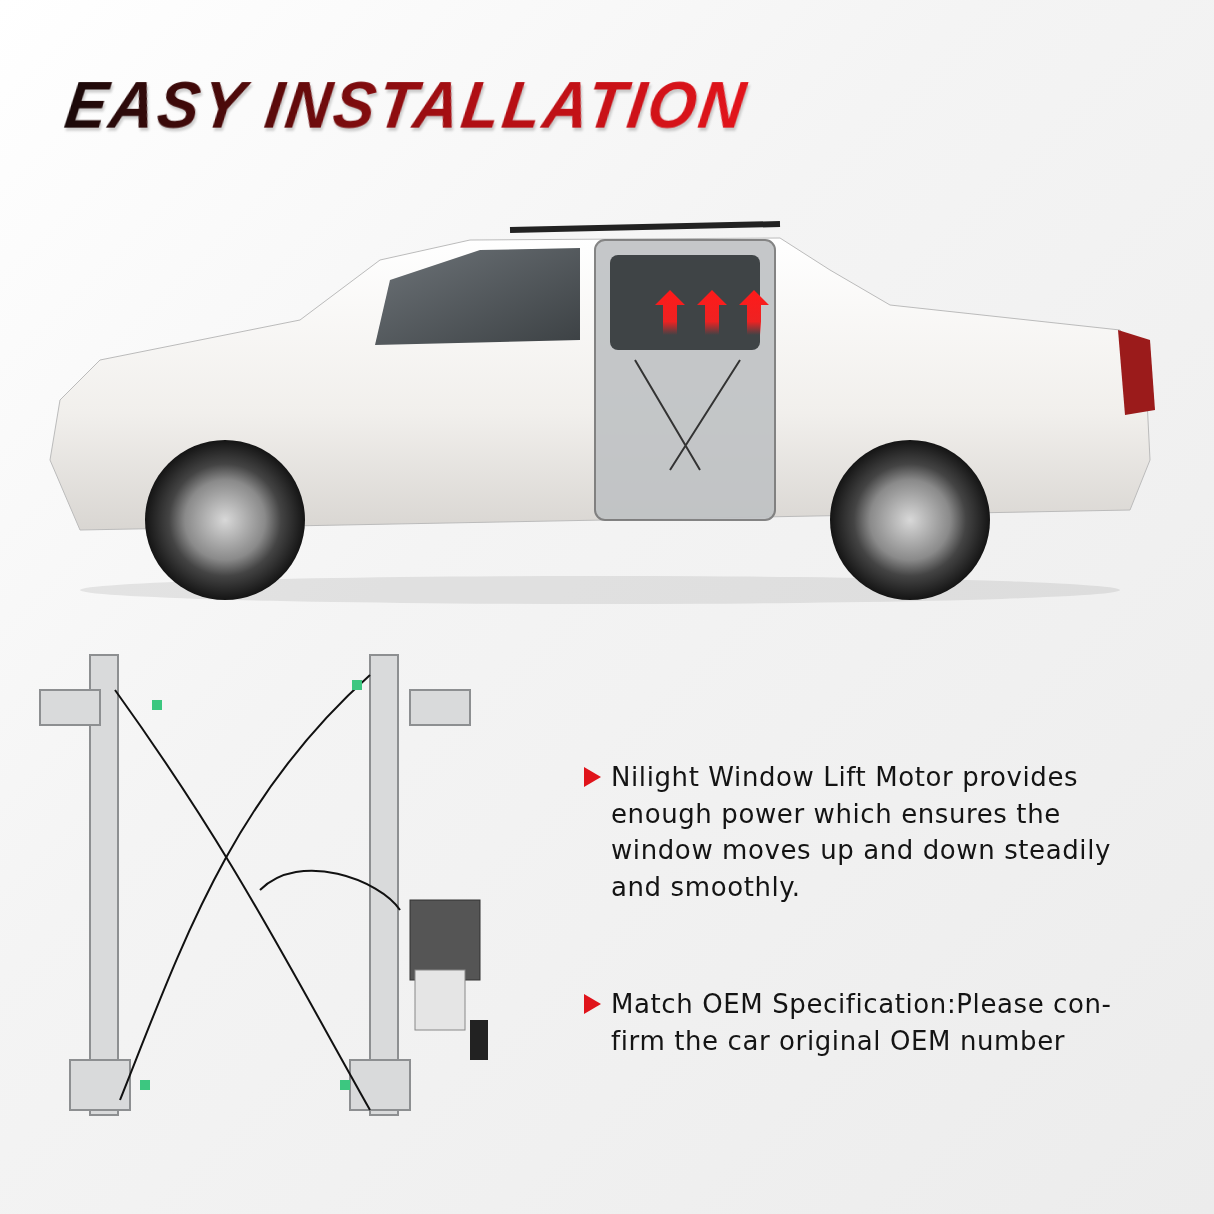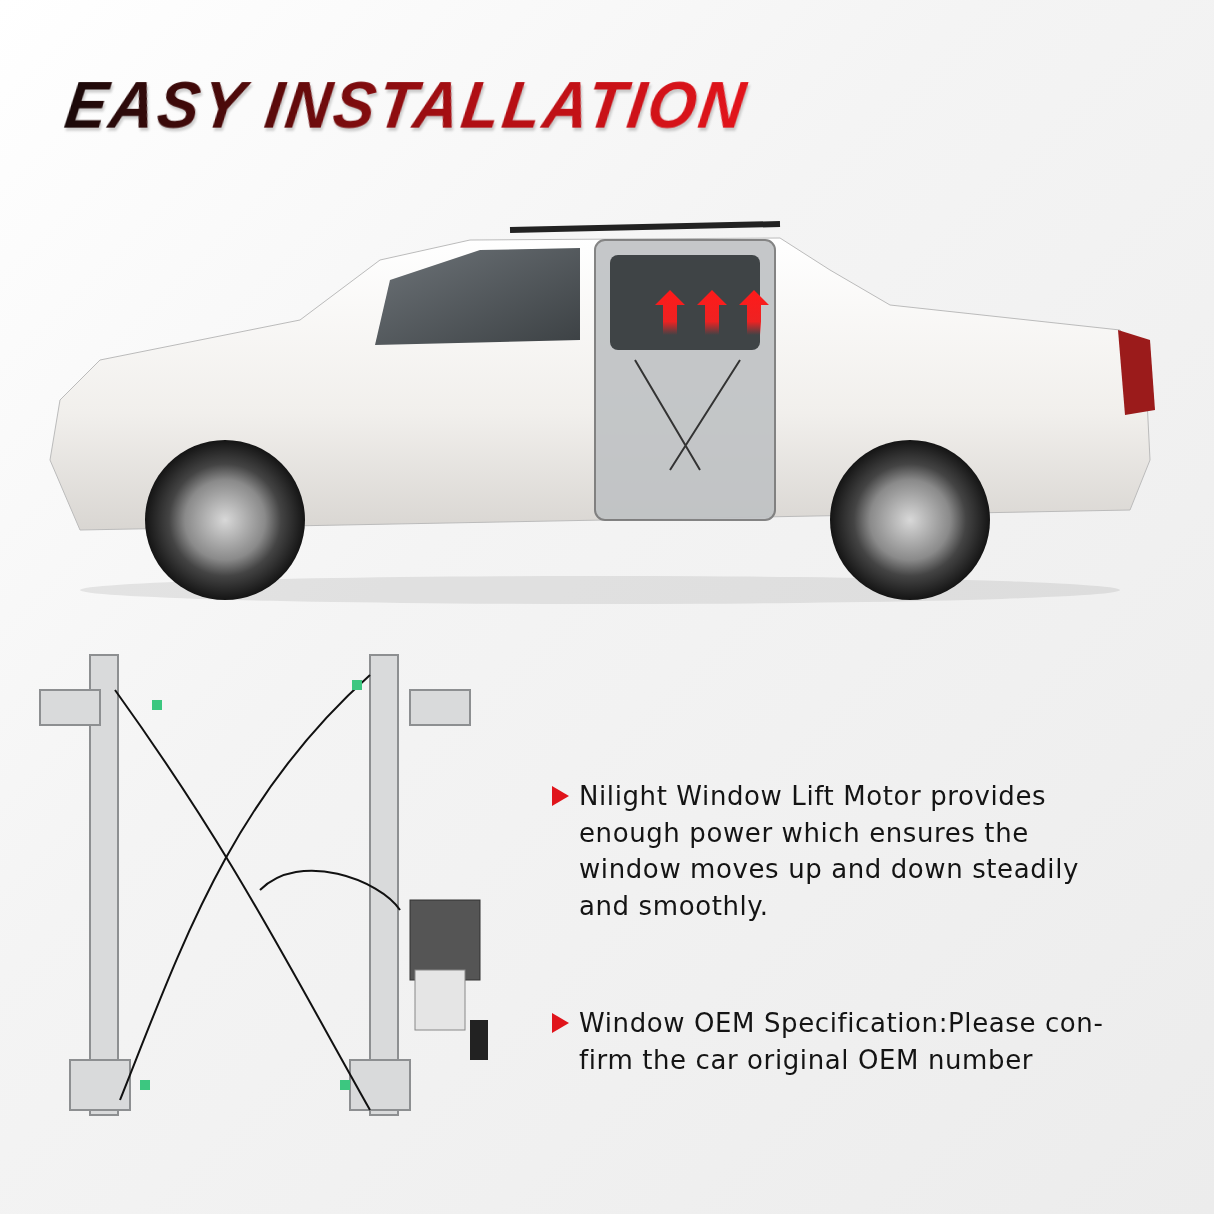--- a/index.html
+++ b/index.html
@@ -13,21 +13,21 @@
     font-family: "Liberation Sans", sans-serif;
     font-weight: 900; font-style: italic; font-size: 62px; letter-spacing: 3px;
     transform: skewX(-8deg) scaleY(1.05);
     background: linear-gradient(90deg, #1a0a0a 0%, #5a0a0a 30%, #b00f14 60%, #e3141b 100%);
     -webkit-background-clip: text; background-clip: text; color: transparent;
     filter: drop-shadow(2px 3px 1px rgba(0,0,0,0.18));
   }
   .truck { position: absolute; left: 40px; top: 210px; width: 1130px; height: 400px; }
   .regulator { position: absolute; left: 30px; top: 650px; width: 520px; height: 480px; }
   .bullet {
-    position: absolute; left: 552px; display: flex; align-items: flex-start; margin-top: 19px;
+    position: absolute; left: 584px; display: flex; align-items: flex-start;
   }
   .bullet .tri {
     width: 0; height: 0; margin-top: 8px; margin-right: 10px;
     border-top: 10px solid transparent; border-bottom: 10px solid transparent;
     border-left: 17px solid #e0141b;
   }
   .bullet .txt {
     font-family: "DejaVu Sans", sans-serif; font-size: 26px; line-height: 36.5px;
     color: #141414; letter-spacing: 0.6px; white-space: pre-line;
   }
@@ -112,15 +112,15 @@
 <div id="b1" class="bullet">
   <span class="tri"></span>
   <span class="txt">Nilight Window Lift Motor provides
 enough power which ensures the
 window moves up and down steadily
 and smoothly.</span>
 </div>
 
 <div id="b2" class="bullet">
   <span class="tri"></span>
-  <span class="txt">Window OEM Specification:Please con-
+  <span class="txt">Match OEM Specification:Please con-
 firm the car original OEM number</span>
 </div>
 
 </body></html>

